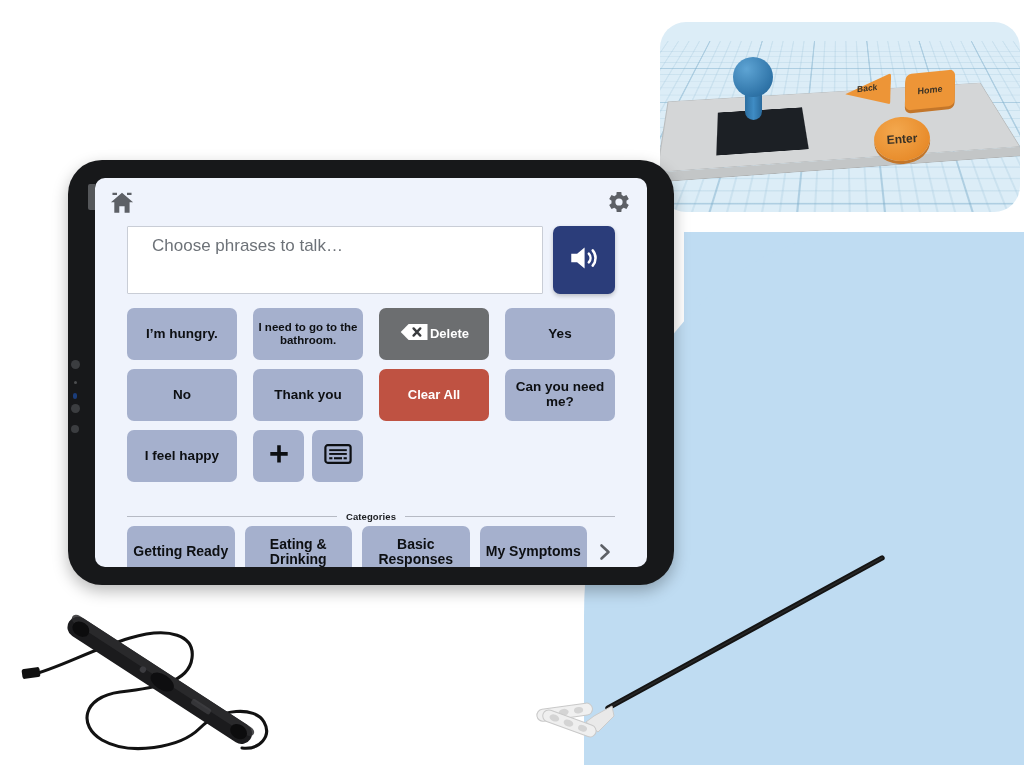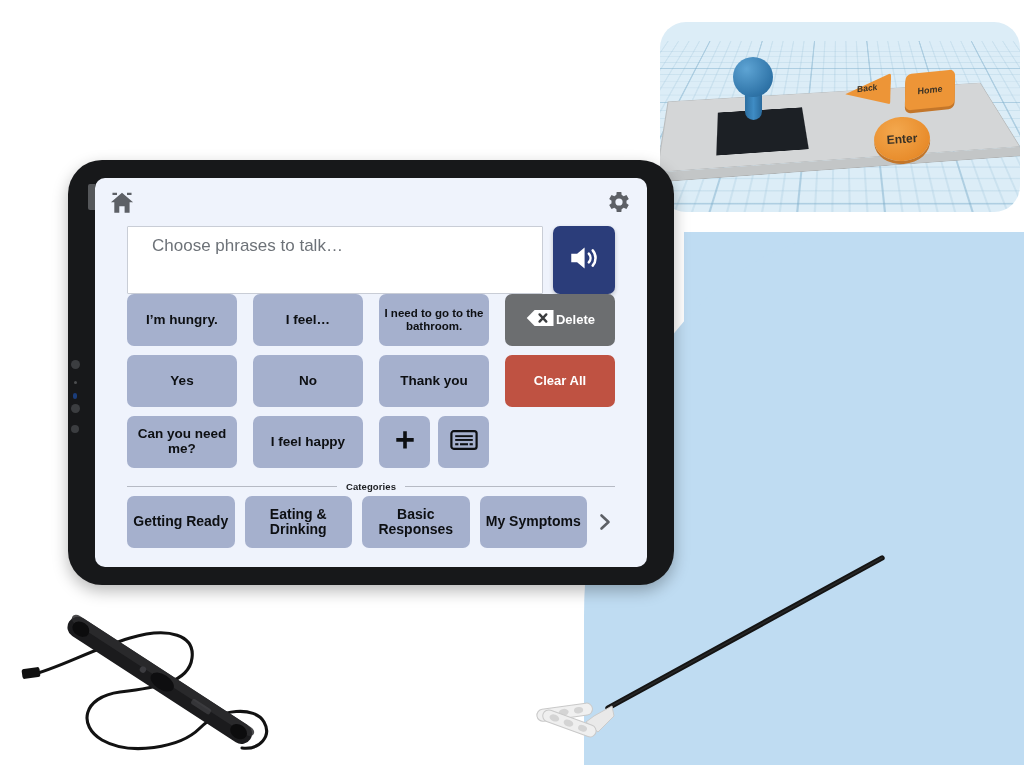--- a/index.html
+++ b/index.html
@@ -284,21 +284,21 @@
     background: #2b3d7a;
     border-radius: 7px;
     display: flex;
     align-items: center;
     justify-content: center;
     cursor: pointer;
     box-shadow: 0 2px 4px rgba(0,0,0,0.22);
   }
 
   .grid {
-    margin: 0 32px 0 32px;
+    margin: 14px 32px 0 32px;
     display: grid;
     grid-template-columns: repeat(4, 1fr);
     gap: 9px 16px;
   }
   .cell {
     height: 52px;
     background: #a5b0cd;
     border-radius: 7px;
     display: flex;
     align-items: center;
@@ -326,21 +326,21 @@
     color: #ffffff;
     font-size: 13px;
   }
   .cell-pair {
     display: flex;
     gap: 8px;
   }
   .cell-pair .cell { flex: 1; }
 
   .cat-divider {
-    margin: 13px 32px 0 32px;
+    margin: 29px 32px 0 32px;
     display: flex;
     align-items: center;
     gap: 9px;
   }
   .cat-divider .line {
     flex: 1;
     height: 1px;
     background: #b6bac4;
   }
   .cat-divider .cat-label {
@@ -450,21 +450,20 @@
             <path fill="#ffffff" d="M3.5 9.2v5.6h3.9l5 4.2V5L7.4 9.2H3.5z"></path>
             <path fill="none" stroke="#ffffff" stroke-width="1.7" stroke-linecap="round" d="M15.2 9.1a4.3 4.3 0 0 1 0 5.8"></path>
             <path fill="none" stroke="#ffffff" stroke-width="1.7" stroke-linecap="round" d="M17.8 6.9a7.8 7.8 0 0 1 0 10.2"></path>
           </svg>
         </span>
       </div>
     </div>
 
     <div class="grid">
       <div class="cell">I’m hungry.</div>
-      <div class="cell">I feel…</div>
       <div class="cell small">I need to go to the bathroom.</div>
       <div class="cell delete">
         <span>
           <svg viewBox="0 0 26 16" width="30" height="18" aria-hidden="true">
             <path fill="#ffffff" d="M8.2 0.8 1.2 8l7 7.2H25V0.8H8.2z"></path>
             <path fill="none" stroke="#3a3c3e" stroke-width="2.1" stroke-linecap="round" d="M12.6 4.8l6 6.4M18.6 4.8l-6 6.4"></path>
           </svg>
         </span>
         <span class="dlabel">Delete</span>
       </div>

